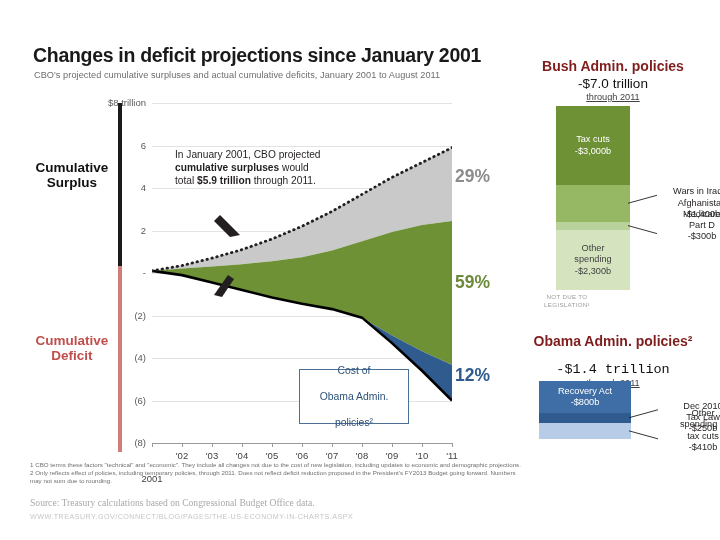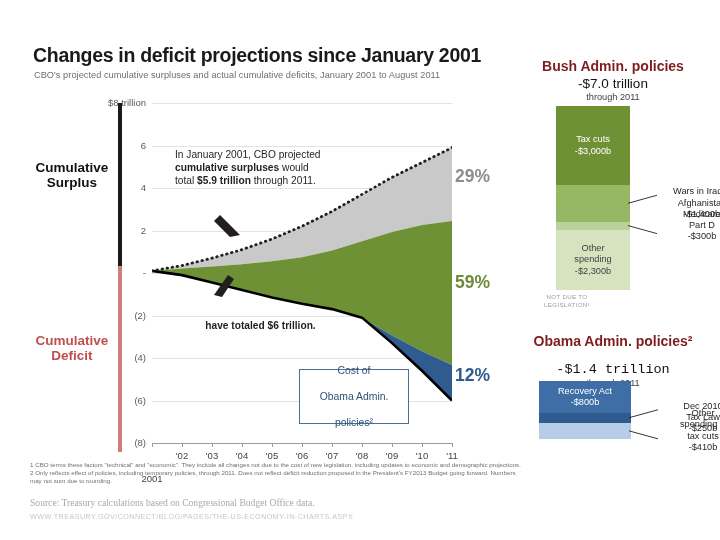--- a/index.html
+++ b/index.html
@@ -81,21 +81,21 @@
     font-size:10.4px;line-height:13px;color:#2d5278;text-align:center;display:block;
   }
   .pct{position:absolute;font-size:17.5px;font-weight:bold;}
   #pct29{left:455px;top:166px;color:#8c8c8c;text-align:center;}
   #pct59{left:455px;top:272px;color:#6d8a3a;}
   #pct12{left:455px;top:365px;color:#2f5b8e;}
 
   
   .panel-title{font-size:14px;font-weight:bold;color:#7f1d1d;text-align:center;}
   .panel-amt{font-size:13.5px;color:#111;text-align:center;}
-  .panel-sub{font-size:9.2px;color:#414042;text-align:center;}
+  .panel-sub{font-size:9.2px;color:#414042;text-align:center;text-decoration:underline;}
 
   #bush-panel{left:506px;top:58px;width:214px;}
   #obama-panel{left:506px;top:333px;width:214px;}
 
   .stack{position:absolute;}
   .seg{position:absolute;left:0;width:100%;}
   .seg-in{
     position:absolute;left:0;top:50%;transform:translateY(-50%);
     width:100%;text-align:center;font-size:9.2px;line-height:11.4px;
   }
@@ -215,23 +215,20 @@
     <div>In January 2001, CBO projected</div>
     <div>
       <b>cumulative surpluses</b><span> would</span>
     </div>
     <div>
       <span>total </span><b>$5.9 trillion</b><span> through 2011.</span>
     </div>
   </div>
 
   <div class="abs" id="ann2">
-    <div>
-      <b>have totaled $6 trillion.</b>
-    </div>
   </div>
 
   <div class="abs" id="obamabox">
     <span>
       <span>Cost of</span><br>
       <span>Obama Admin.</span><br>
       <span>policies²</span>
     </span>
   </div>
 

